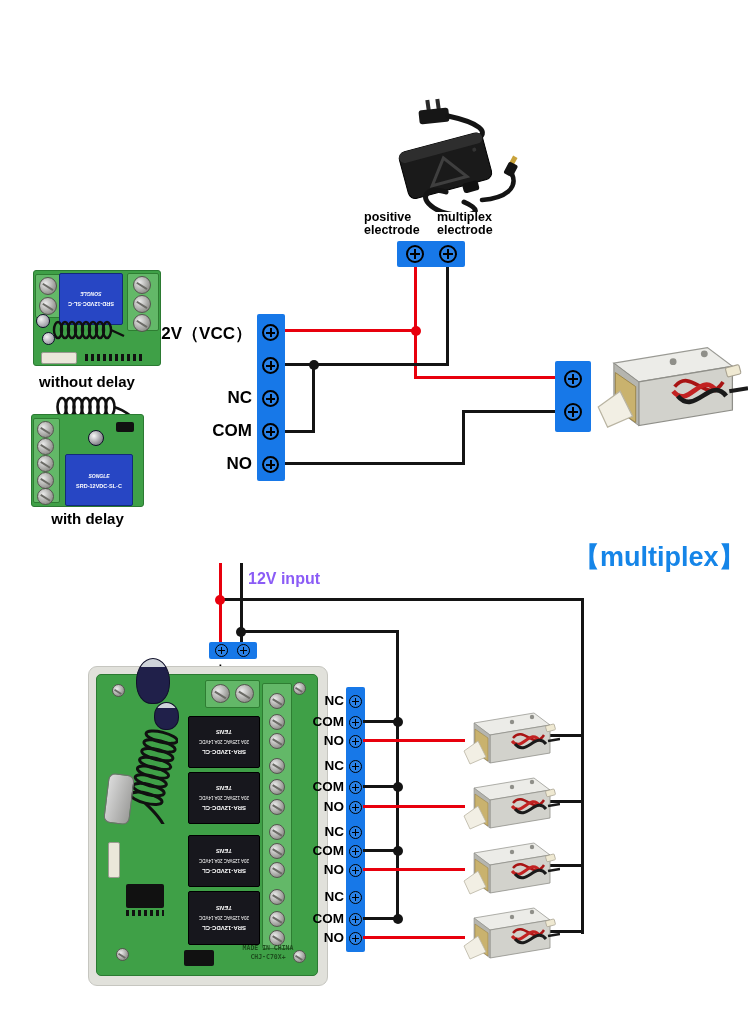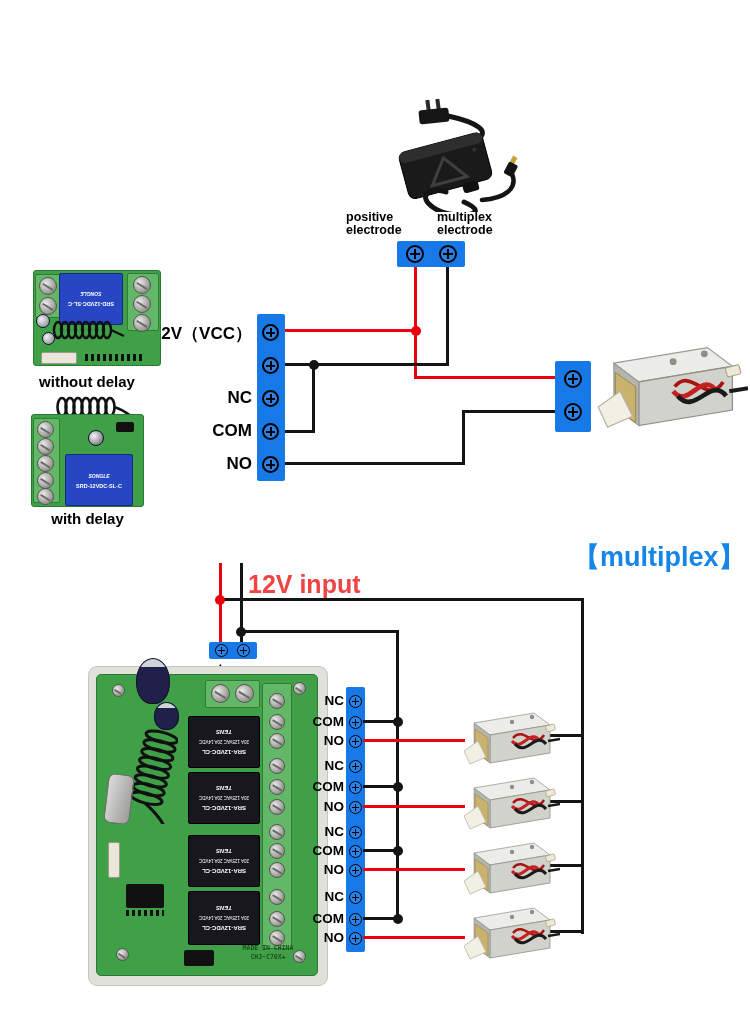--- a/index.html
+++ b/index.html
@@ -23,21 +23,21 @@
   .screw::before{content:"";position:absolute;left:16%;right:16%;top:50%;height:2px;margin-top:-1px;background:#000;}
   .screw::after{content:"";position:absolute;top:16%;bottom:16%;left:50%;width:2px;margin-left:-1px;background:#000;}
   .screw.sm{border-width:1.5px;}
   .screw.sm::before{height:1.5px;margin-top:-.75px;} .screw.sm::after{width:1.5px;margin-left:-.75px;}
   
   .term-label{position:absolute;font-weight:700;text-align:right;font-size:17px;white-space:nowrap;}
   .strip-label{position:absolute;font-weight:700;text-align:right;font-size:13.5px;width:60px;}
   .elec-label{position:absolute;font-weight:700;font-size:12.5px;line-height:12.5px;display:flex;flex-direction:column;}
   .cap-label{position:absolute;font-weight:700;font-size:15px;text-align:center;}
   .pol{position:absolute;font-weight:700;font-size:15px;}
-  .input-label{position:absolute;color:#ef4444;font-weight:700;font-size:25px;}
+  .input-label{position:absolute;color:#8b5cf6;font-weight:700;font-size:16px;}
   
   .pcb{position:absolute;background:#3fa047;border:1px solid #2b7a32;border-radius:3px;box-sizing:border-box;}
   .gterm{position:absolute;background:#63b868;border:1px solid #2e7d32;border-radius:2px;box-sizing:border-box;}
   .gscrew{position:absolute;border-radius:50%;background:radial-gradient(circle at 35% 35%,#ececec,#8f8f8b 75%);border:1px solid #55554f;box-sizing:border-box;}
   .gscrew::before{content:"";position:absolute;left:12%;right:12%;top:50%;height:1.5px;background:#6b6b66;transform:rotate(32deg);}
   .bluerelay{position:absolute;background:#2746c4;border:1px solid #122a7a;border-radius:2px;}
   .blackrelay{position:absolute;background:#17171d;border:1px solid #000;border-radius:2px;}
   .relay-txt{position:absolute;left:50%;top:50%;width:130px;transform:translate(-50%,-50%) rotate(180deg) scale(.5);
              text-align:center;color:#fff;font-weight:700;line-height:1.25;}
   .case{position:absolute;background:#e1e1db;border:1px solid #c6c6c0;border-radius:9px;}
@@ -85,21 +85,21 @@
       <polygon points="73,60 91,84 55,84" fill="none" stroke="#3f3f3f" stroke-width="3"></polygon>
       <circle cx="105" cy="60" r="2" fill="#333"></circle>
       <rect x="84" y="90" width="16" height="10" rx="3" fill="#101010"></rect>
     </g>
     <path d="M92,104 C124,118 80,122 62,110 C44,98 58,88 74,94" stroke="#141414" stroke-width="5" fill="none" stroke-linecap="round"></path>
     <path d="M110,102 C134,100 146,90 140,76" stroke="#141414" stroke-width="4.5" fill="none" stroke-linecap="round"></path>
     <rect x="139" y="58" width="5" height="9" fill="#c9a33a" transform="rotate(28 141 62)"></rect>
     <rect x="134" y="65" width="10" height="13" rx="2" fill="#141414" transform="rotate(28 139 71)"></rect>
   </svg>
 
-  <div class="elec-label" style="left:346px;top:211px">
+  <div class="elec-label" style="left:364px;top:211px">
     <span>positive</span>
     <span>electrode</span>
   </div>
   <div class="elec-label" style="left:437px;top:211px">
     <span>multiplex</span>
     <span>electrode</span>
   </div>
 
   <div class="block" style="left:397px;top:241px;width:68px;height:26px"></div>
   <span class="screw" style="left:406px;top:245px;width:18px;height:18px"></span>

